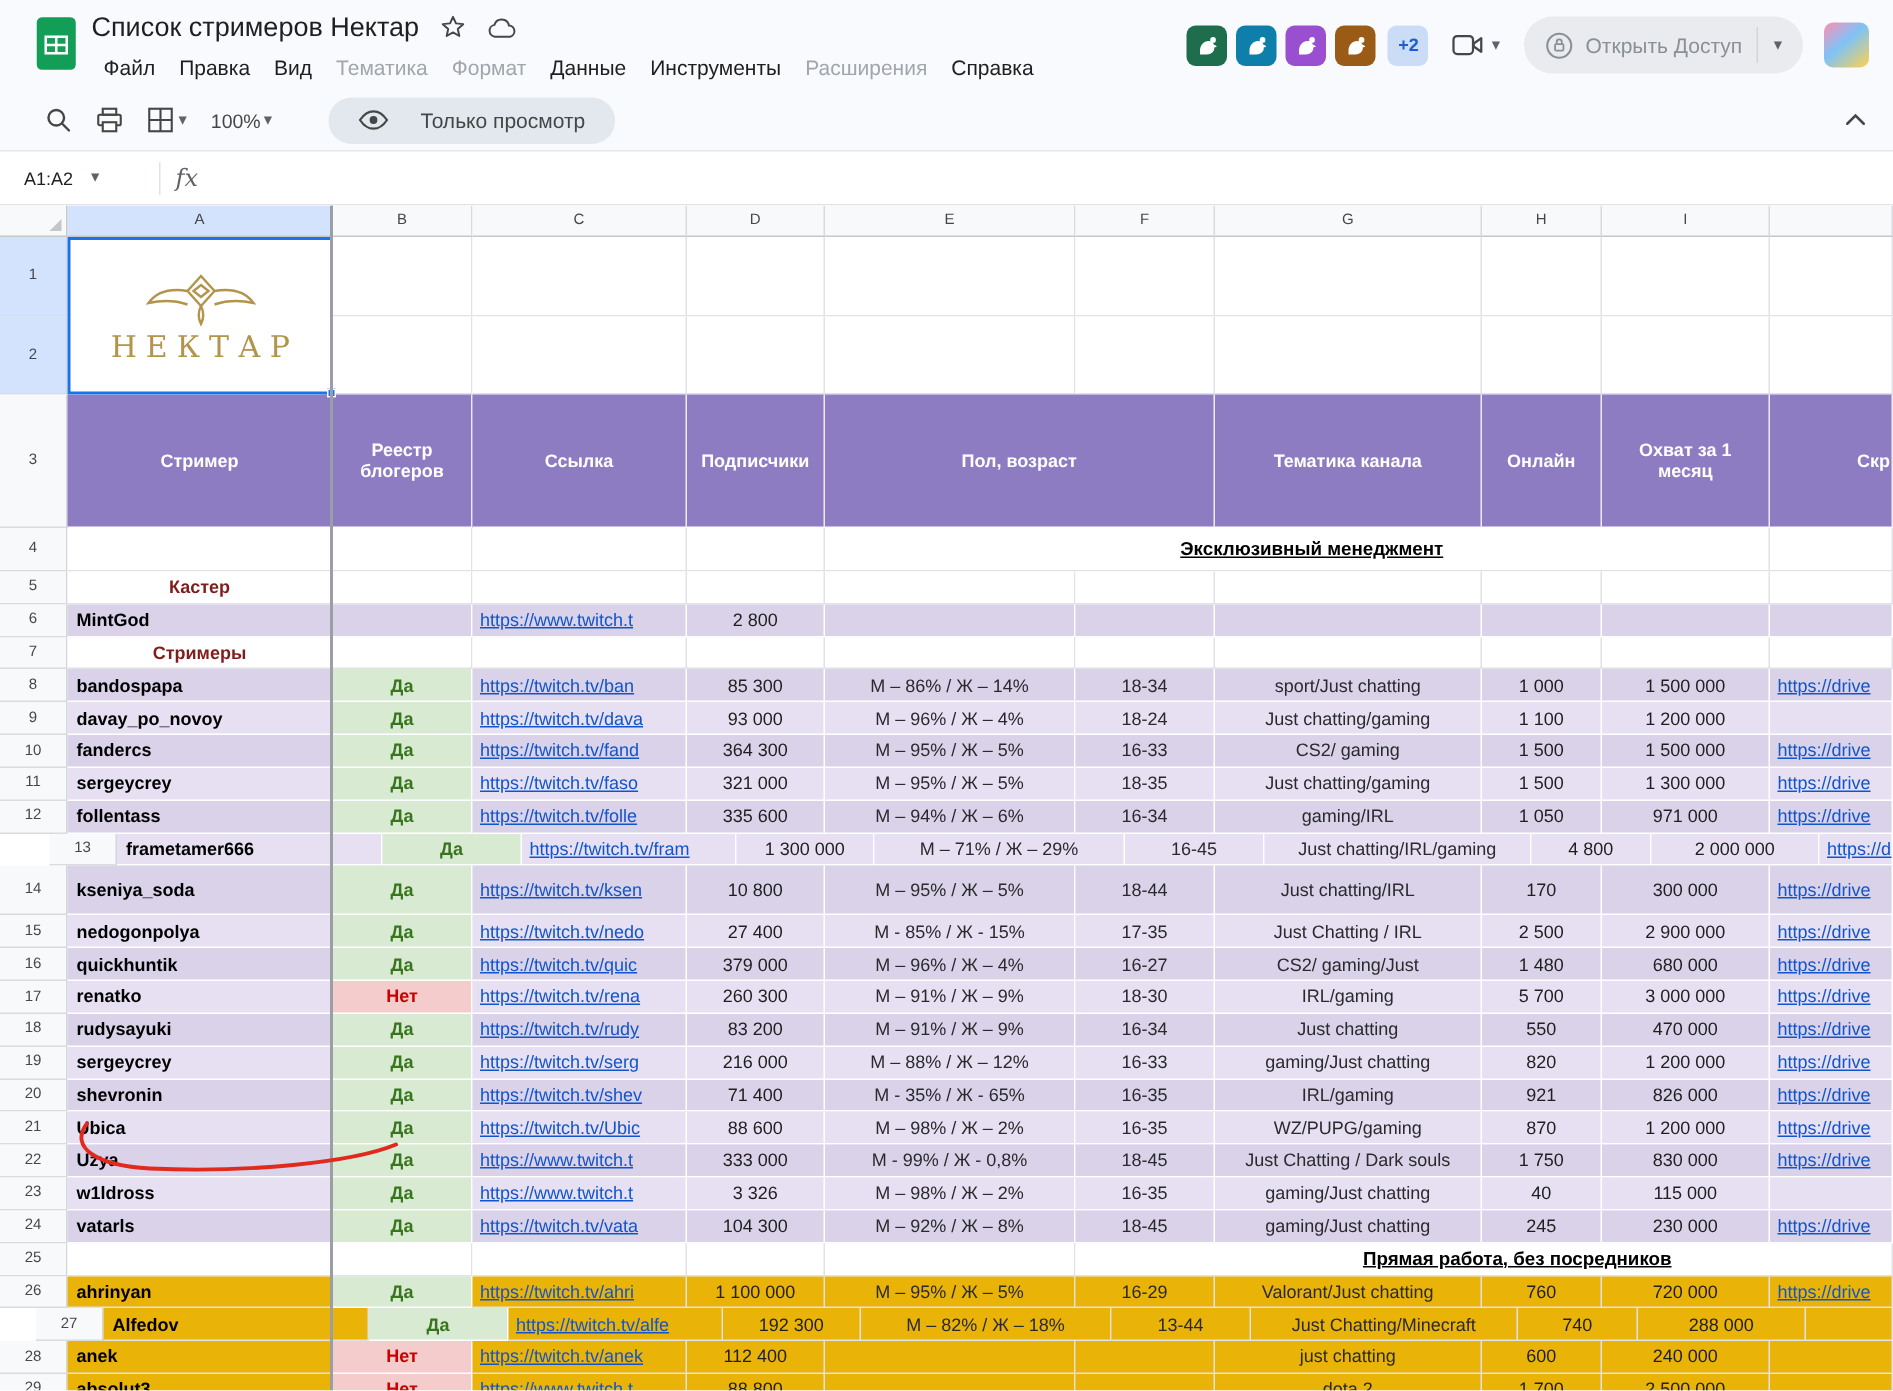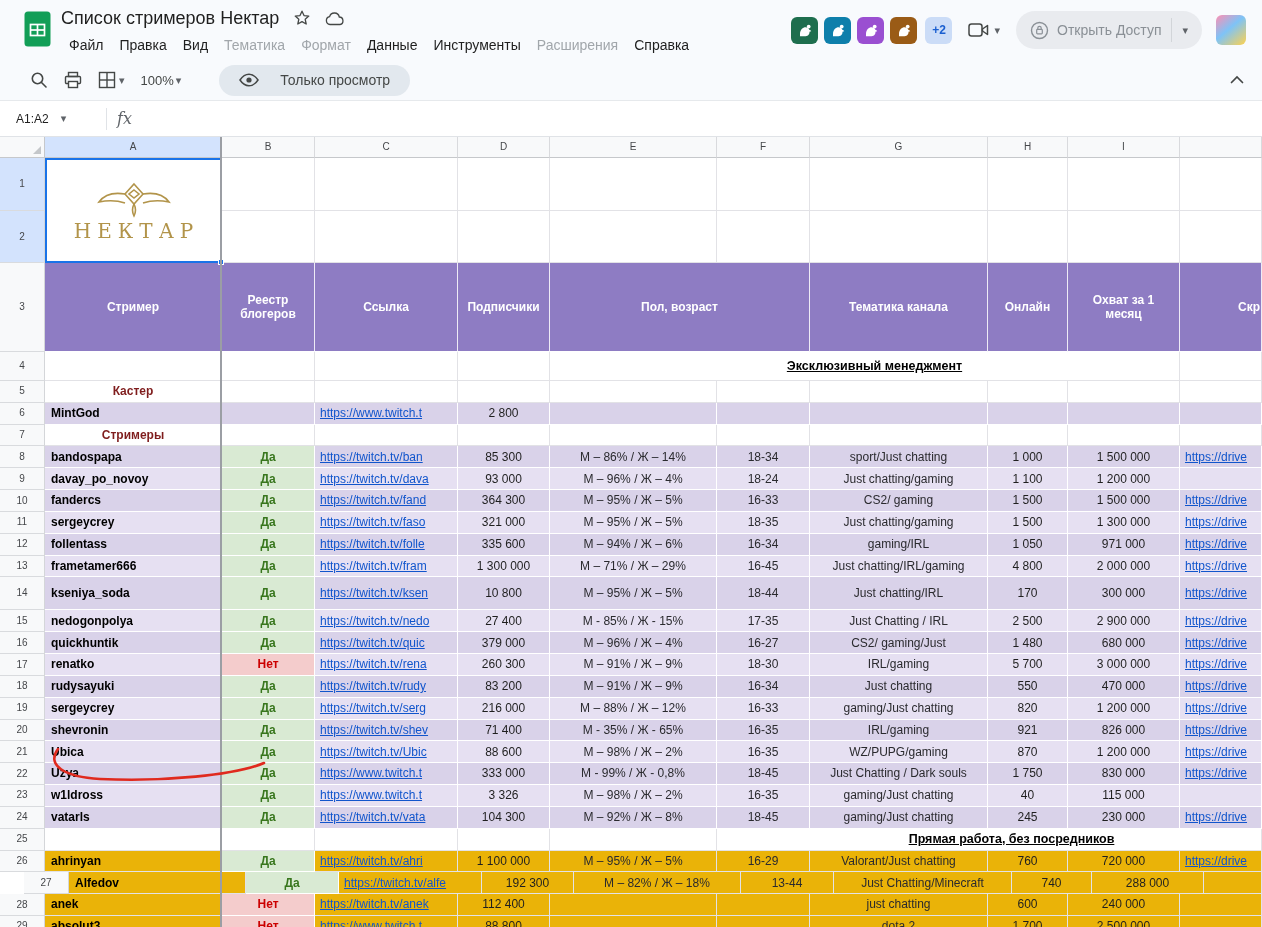--- a/index.html
+++ b/index.html
@@ -378,21 +378,21 @@
         <div class="cell reg reg-yes">Да</div>
         <div class="cell linkc b-dark">https://twitch.tv/folle</div>
         <div class="cell numc b-dark">335 600</div>
         <div class="cell midc b-dark">М – 94% / Ж – 6%</div>
         <div class="cell midc b-dark">16-34</div>
         <div class="cell midc b-dark">gaming/IRL</div>
         <div class="cell numc b-dark">1 050</div>
         <div class="cell numc b-dark">971 000</div>
         <div class="cell linkc b-dark">https://drive</div>
       </div>
-      <div class="grow" style="grid-template-columns: 45px 177px 93px 143px 92px 167px 93px 178px 80px 112px 1fr; height: 21.84px;">
+      <div class="grow" style="grid-template-columns: 45px 177px 93px 143px 92px 167px 93px 178px 80px 112px 1fr; height: 21.84px; padding-left: 33px;">
         <div class="cell gut">13</div>
         <div class="cell aname b-light">frametamer666</div>
         <div class="cell reg reg-yes">Да</div>
         <div class="cell linkc b-light">https://twitch.tv/fram</div>
         <div class="cell numc b-light">1 300 000</div>
         <div class="cell midc b-light">М – 71% / Ж – 29%</div>
         <div class="cell midc b-light">16-45</div>
         <div class="cell midc b-light">Just chatting/IRL/gaming</div>
         <div class="cell numc b-light">4 800</div>
         <div class="cell numc b-light">2 000 000</div>

